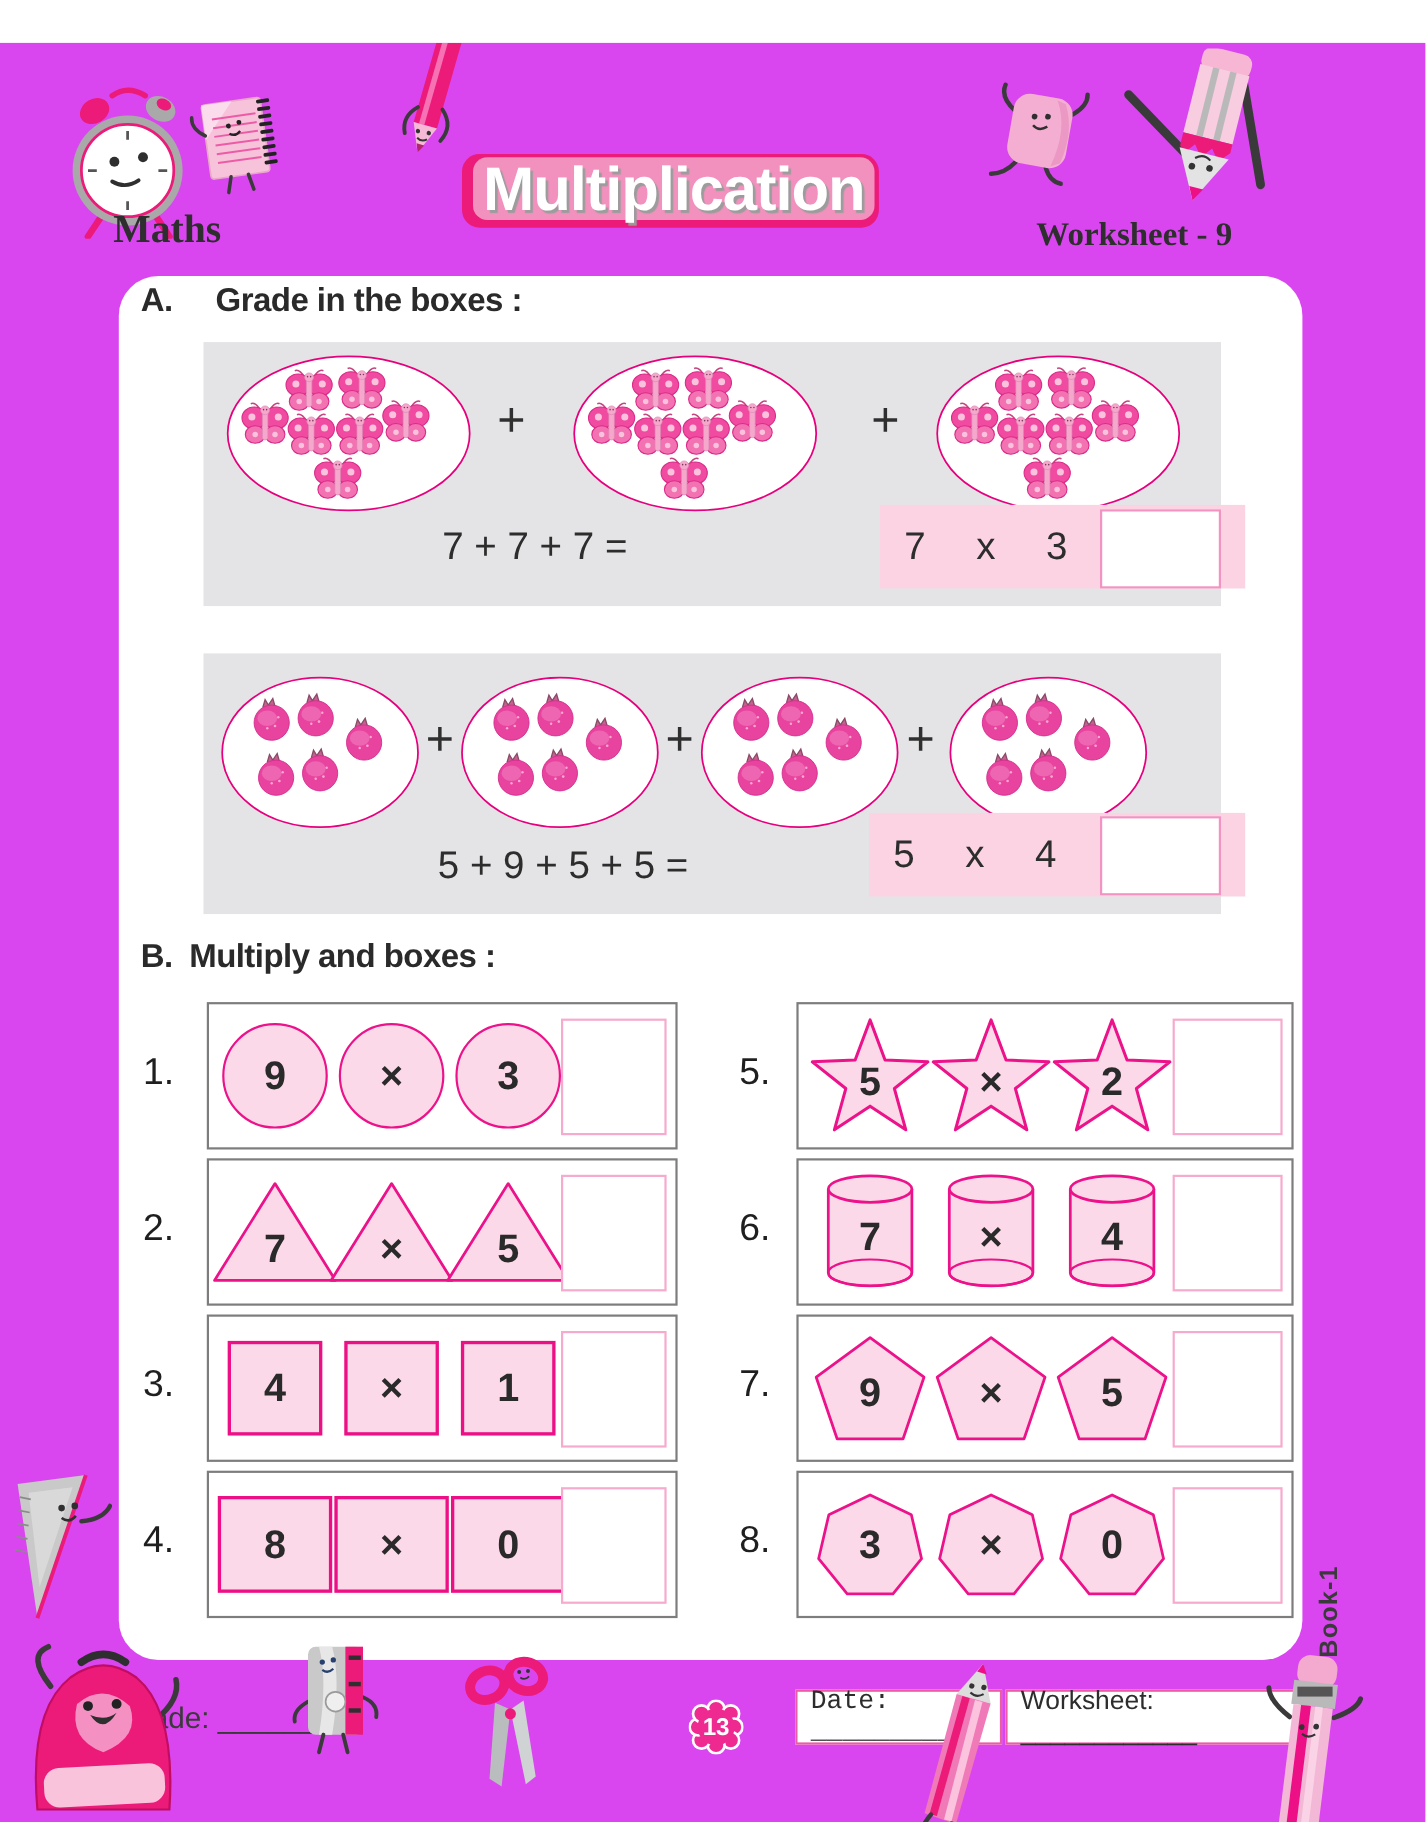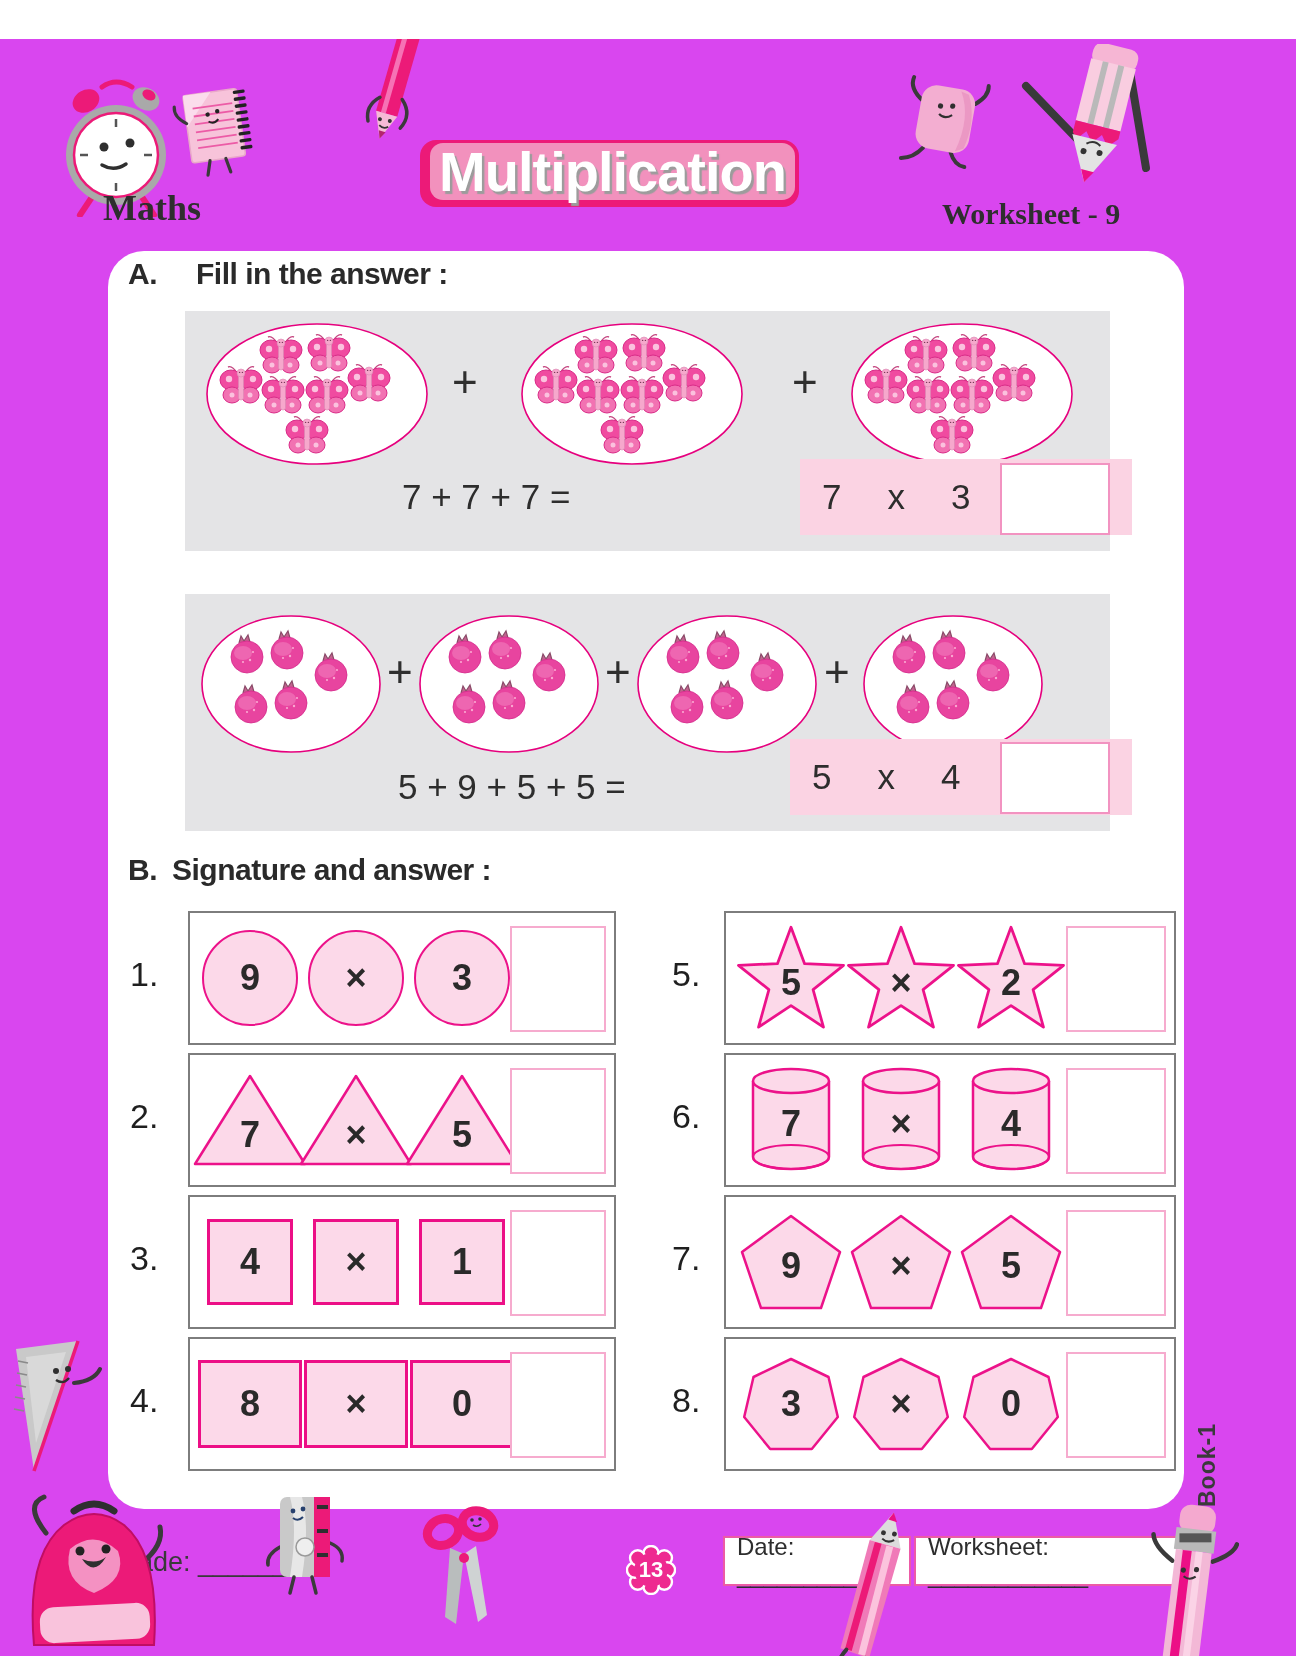--- a/index.html
+++ b/index.html
@@ -170,21 +170,21 @@
 
   <div class="abs serif-label" style="left:103px;top:148px;font-size:36px;">Maths</div>
   <div class="banner">
     <span>Multiplication</span>
   </div>
   <div class="abs serif-label" style="left:942px;top:158px;font-size:30px;">Worksheet - 9</div>
 
   <div id="card"></div>
 
   <div class="abs sec-head" style="left:128px;top:218px;">A.</div>
-  <div class="abs sec-head" style="left:196px;top:218px;">Fill in the answer :</div>
+  <div class="abs sec-head" style="left:196px;top:218px;">Grade in the boxes :</div>
 
   <div class="graybox" style="left:185px;top:272px;width:925px;height:240px;"></div>
 
   <svg class="oval-group" style="left:205px;top:283px;" width="225" height="145" viewBox="0 0 225 145">
     <ellipse cx="112" cy="72" rx="110" ry="70" fill="#ffffff" stroke="#e6007e" stroke-width="1.6"></ellipse>
     <use href="#butterfly" x="52" y="10" width="48" height="46"></use>
       <use href="#butterfly" x="100" y="8" width="48" height="46"></use>
     <use href="#butterfly" x="12" y="40" width="48" height="46"></use>
       <use href="#butterfly" x="54" y="50" width="48" height="46"></use>
     <use href="#butterfly" x="98" y="50" width="48" height="46"></use>
@@ -264,21 +264,21 @@
   <div class="addition" style="left:398px;top:728px;">5 + 9 + 5 + 5 =</div>
   <div class="strip" style="left:790px;top:700px;width:320px;height:76px;">
     <span>5</span>
     <span>x</span>
     <span>4</span>
     <span>=</span>
   </div>
   <div class="ansA" style="left:1000px;top:703px;width:106px;height:68px;"></div>
 
   <div class="abs sec-head" style="left:128px;top:814px;">B.</div>
-  <div class="abs sec-head" style="left:172px;top:814px;">Signature and answer :</div>
+  <div class="abs sec-head" style="left:172px;top:814px;">Multiply and boxes :</div>
 
   <div class="pnum" style="left:130px;top:916px;">1.</div>
   <div class="prob-box" style="left:188px;top:872px;">
     <div class="shape-cell" style="left:12px;top:17px;width:96px;height:96px;">
       <div class="circle-shape"></div>
       <span class="shape-num">9</span>
     </div>
     <div class="shape-cell" style="left:118px;top:17px;width:96px;height:96px;">
       <div class="circle-shape"></div>
       <span class="shape-num">×</span>
@@ -457,21 +457,21 @@
           <circle cx="26" cy="43" r="8"></circle>
           <circle cx="12.2" cy="38.5" r="8"></circle>
         <circle cx="9" cy="26" r="8"></circle>
           <circle cx="12.2" cy="13.5" r="8"></circle>
       </g>
       <circle cx="26" cy="26" r="17.5" fill="#ee2a90"></circle>
     </svg>
     <span>13</span>
   </div>
 
-  <div class="footer-box" style="left:723px;top:1497px;width:188px;">Date: _________</div>
+  <div class="footer-box" style="left:723px;top:1497px;width:188px;font-family:Liberation Mono, monospace;">Date: _________</div>
   <div class="footer-box" style="left:914px;top:1497px;width:270px;">Worksheet: ____________</div>
 
   <div class="book">Book-1</div>
 
   <svg class="abs" style="left:2px;top:1300px;" width="100" height="138" viewBox="0 0 100 138">
     <polygon points="14,10 76,2 32,132" fill="#c9c9c9"></polygon>
     <polygon points="24,18 64,13 34,104" fill="#d9d9d9"></polygon>
     <line x1="76" y1="2" x2="32" y2="132" stroke="#ec1a78" stroke-width="3.5"></line>
     <g stroke="#8a8a8a" stroke-width="1.6">
       <line x1="16" y1="22" x2="26" y2="24"></line>

